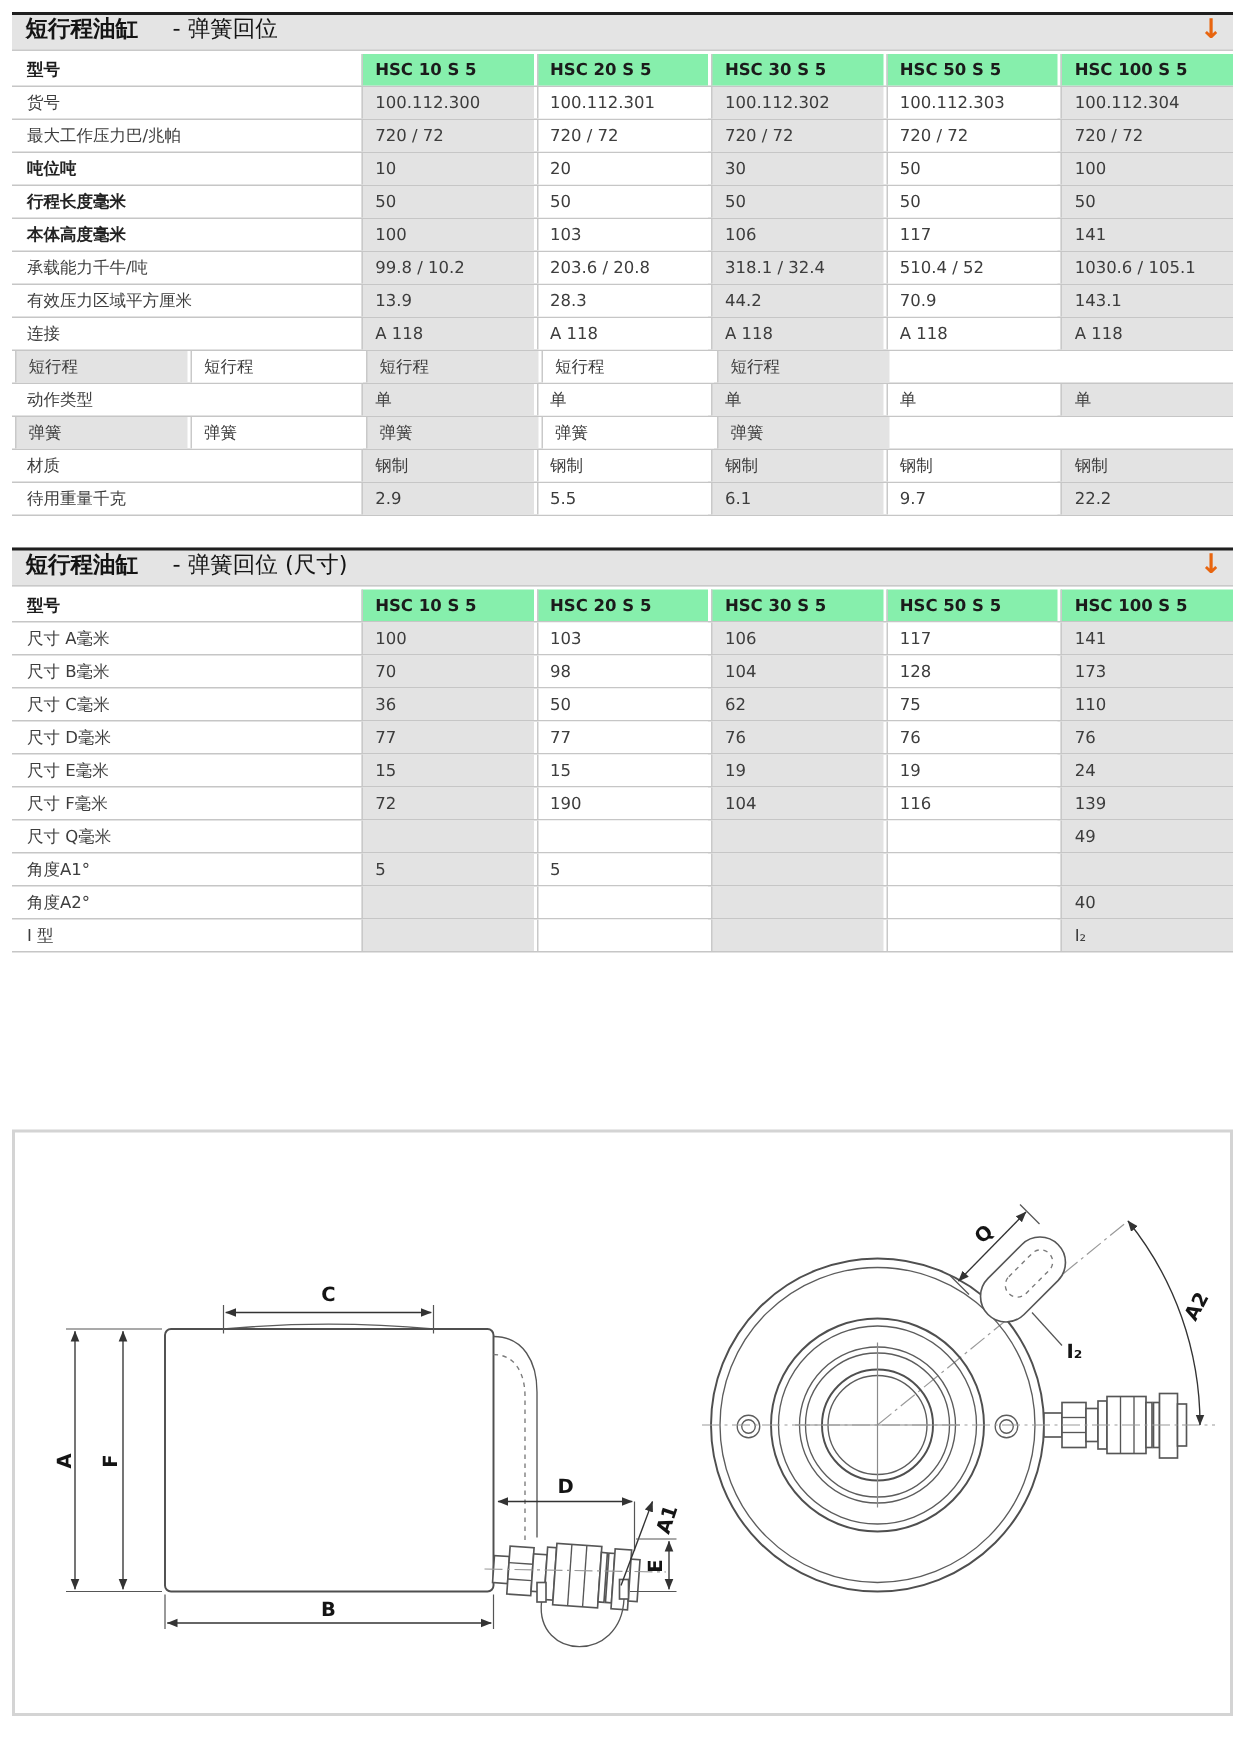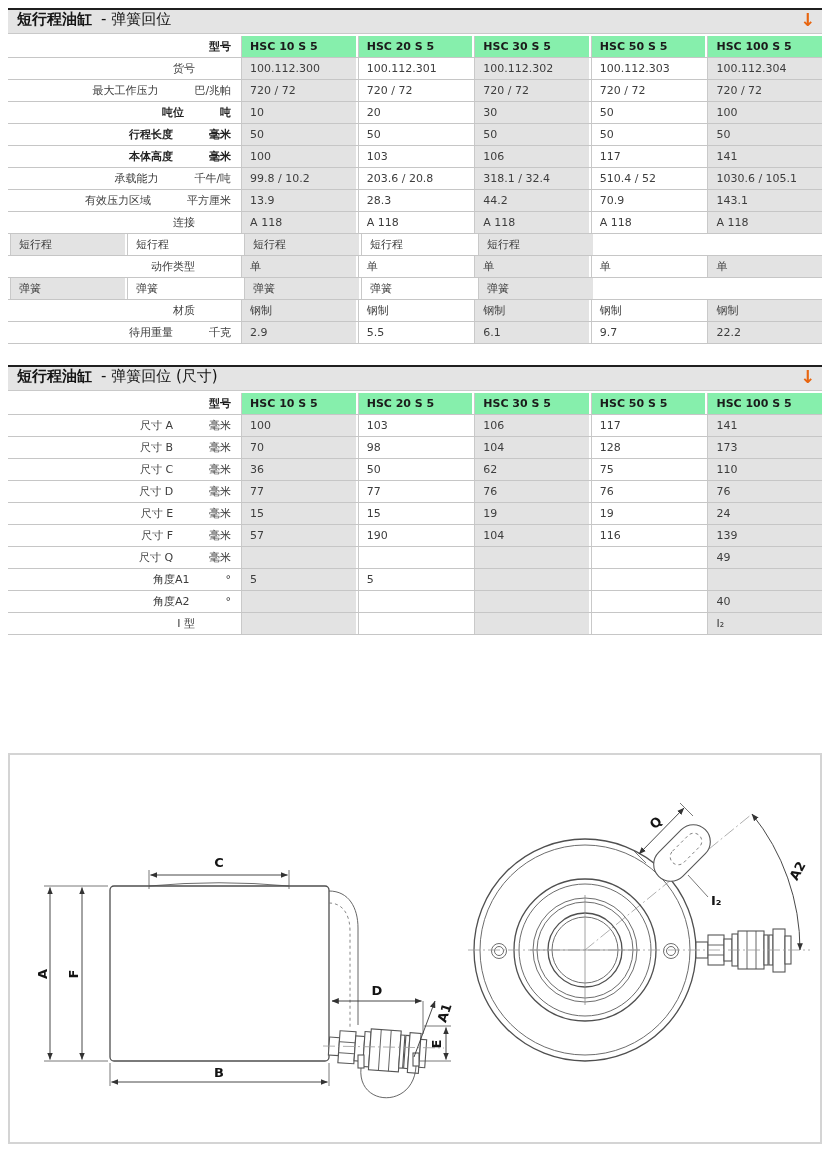--- a/index.html
+++ b/index.html
@@ -14,45 +14,45 @@
 
   .titlebar {
     display:flex; 
     border-top:2px solid #1f1f1f;
     border-bottom:1px solid #c9c9c9;
     background:#e4e4e4;
     height:23px; padding:0 7px 0 9px;
     margin-bottom:2px;
   }
   .title-strong { font-weight:bold; font-size:15px; color:#141414; }
-  .title-rest   { font-size:15px; color:#141414; margin-left:9px; }
+  .title-rest   { font-size:15px; color:#141414; margin-left:23px; }
   .dl-arrow {
     margin-left:auto; color:#e8650f; font-weight:bold; font-size:18px;
     line-height:20px; cursor:pointer;
   }
 
   .trow {
     display:flex; align-items:stretch;
     border-bottom:1px solid #c6c6c6;
     height:21px; font-size:11px;
   }
   .cell { box-sizing:border-box; display:flex; align-items:center; overflow:hidden; white-space:nowrap; }
   .lcell {
-    width:232px; justify-content:flex-end;
+    width:232px; justify-content:flex-start;
     padding:0 8px 0 10px;
   }
   .dcell {
     width:115px; margin-left:2px; border-left:1px solid #c9c9c9;
     padding:0 4px 0 8px; background:#ffffff;
   }
   .dcell.shade { background:#e3e3e3; }
   .trow.thead { font-weight:bold; color:#1b1b1b; }
   .trow.thead .dcell { background:#86efac; }
   .rlabel { color:#3d3d3d; }
-  .runit  { color:#3d3d3d;margin-left:36px; }
+  .runit  { color:#3d3d3d; }
   .bold-row .rlabel, .bold-row .runit { font-weight:bold; color:#232323; }
 
   .drawing-box {
     margin:118px 8px 0 8px;
     height:391px; box-sizing:border-box;
     border:2px solid #d4d4d4;
     background:#ffffff;
     overflow:hidden;
   }
 
@@ -296,21 +296,21 @@
     <div class="cell dcell">15</div>
     <div class="cell dcell shade">19</div>
     <div class="cell dcell">19</div>
     <div class="cell dcell shade">24</div>
   </div>
       <div class="trow">
     <div class="cell lcell">
       <span class="rlabel">尺寸 F</span>
       <span class="runit">毫米</span>
     </div>
-    <div class="cell dcell shade">57</div>
+    <div class="cell dcell shade">72</div>
     <div class="cell dcell">190</div>
     <div class="cell dcell shade">104</div>
     <div class="cell dcell">116</div>
     <div class="cell dcell shade">139</div>
   </div>
       <div class="trow">
     <div class="cell lcell">
       <span class="rlabel">尺寸 Q</span>
       <span class="runit">毫米</span>
     </div>

